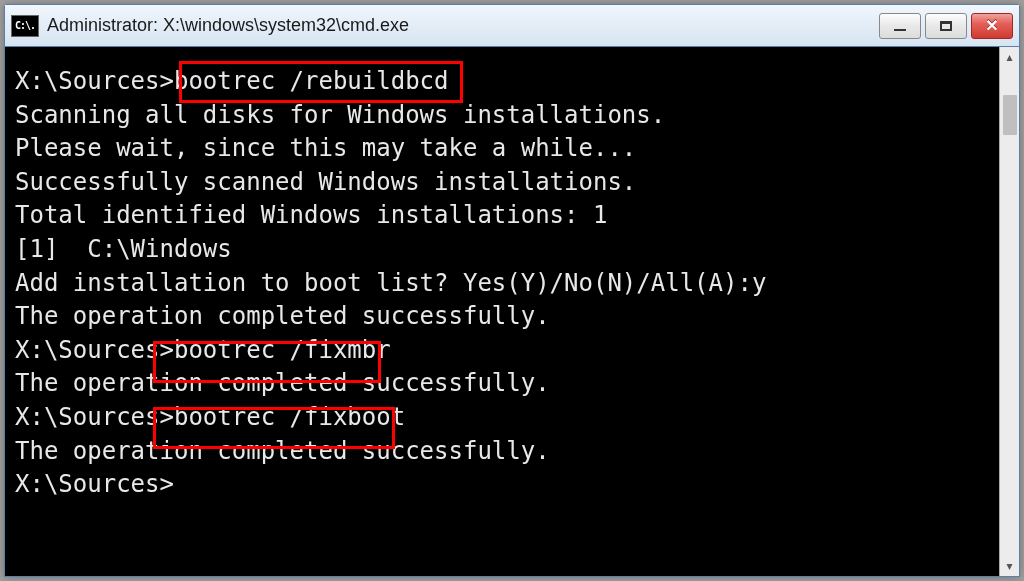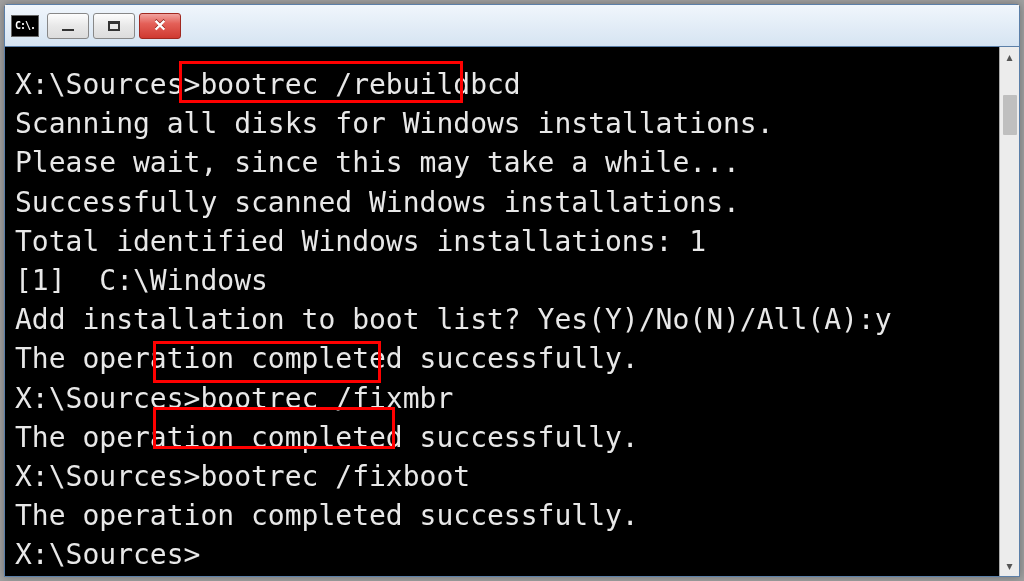--- a/index.html
+++ b/index.html
@@ -95,21 +95,21 @@
       position: relative;
       width: 100%;
       height: calc(100% - 42px);
       background: #000;
       display: flex;
     }
     .terminal-content {
       flex: 1;
       padding: 18px 10px;
       font-family: Consolas, "Lucida Console", monospace;
-      font-size: 28px;
+      font-size: 24px;
       color: #e8e8e8;
       line-height: 1.4;
       white-space: pre;
       overflow: hidden;
     }
     .scrollbar {
       width: 20px;
       height: 100%;
       background: #ececec;
       border-left: 1px solid #aaa;
@@ -170,20 +170,21 @@
       width: 242px;
       height: 42px;
     }
   </style>
 </head>
 <body>
 
 <div class="window">
   <div class="titlebar">
     <div class="app-icon">C:\.</div>
+    <div class="title-text">Administrator: X:\windows\system32\cmd.exe</div>
     <div class="window-controls">
       <div class="control-btn">
           <div class="min-line"></div>
         </div>
       <div class="control-btn">
           <div class="max-box"></div>
         </div>
       <div class="control-btn close">
           <span class="x-shape">✕</span>
         </div>

